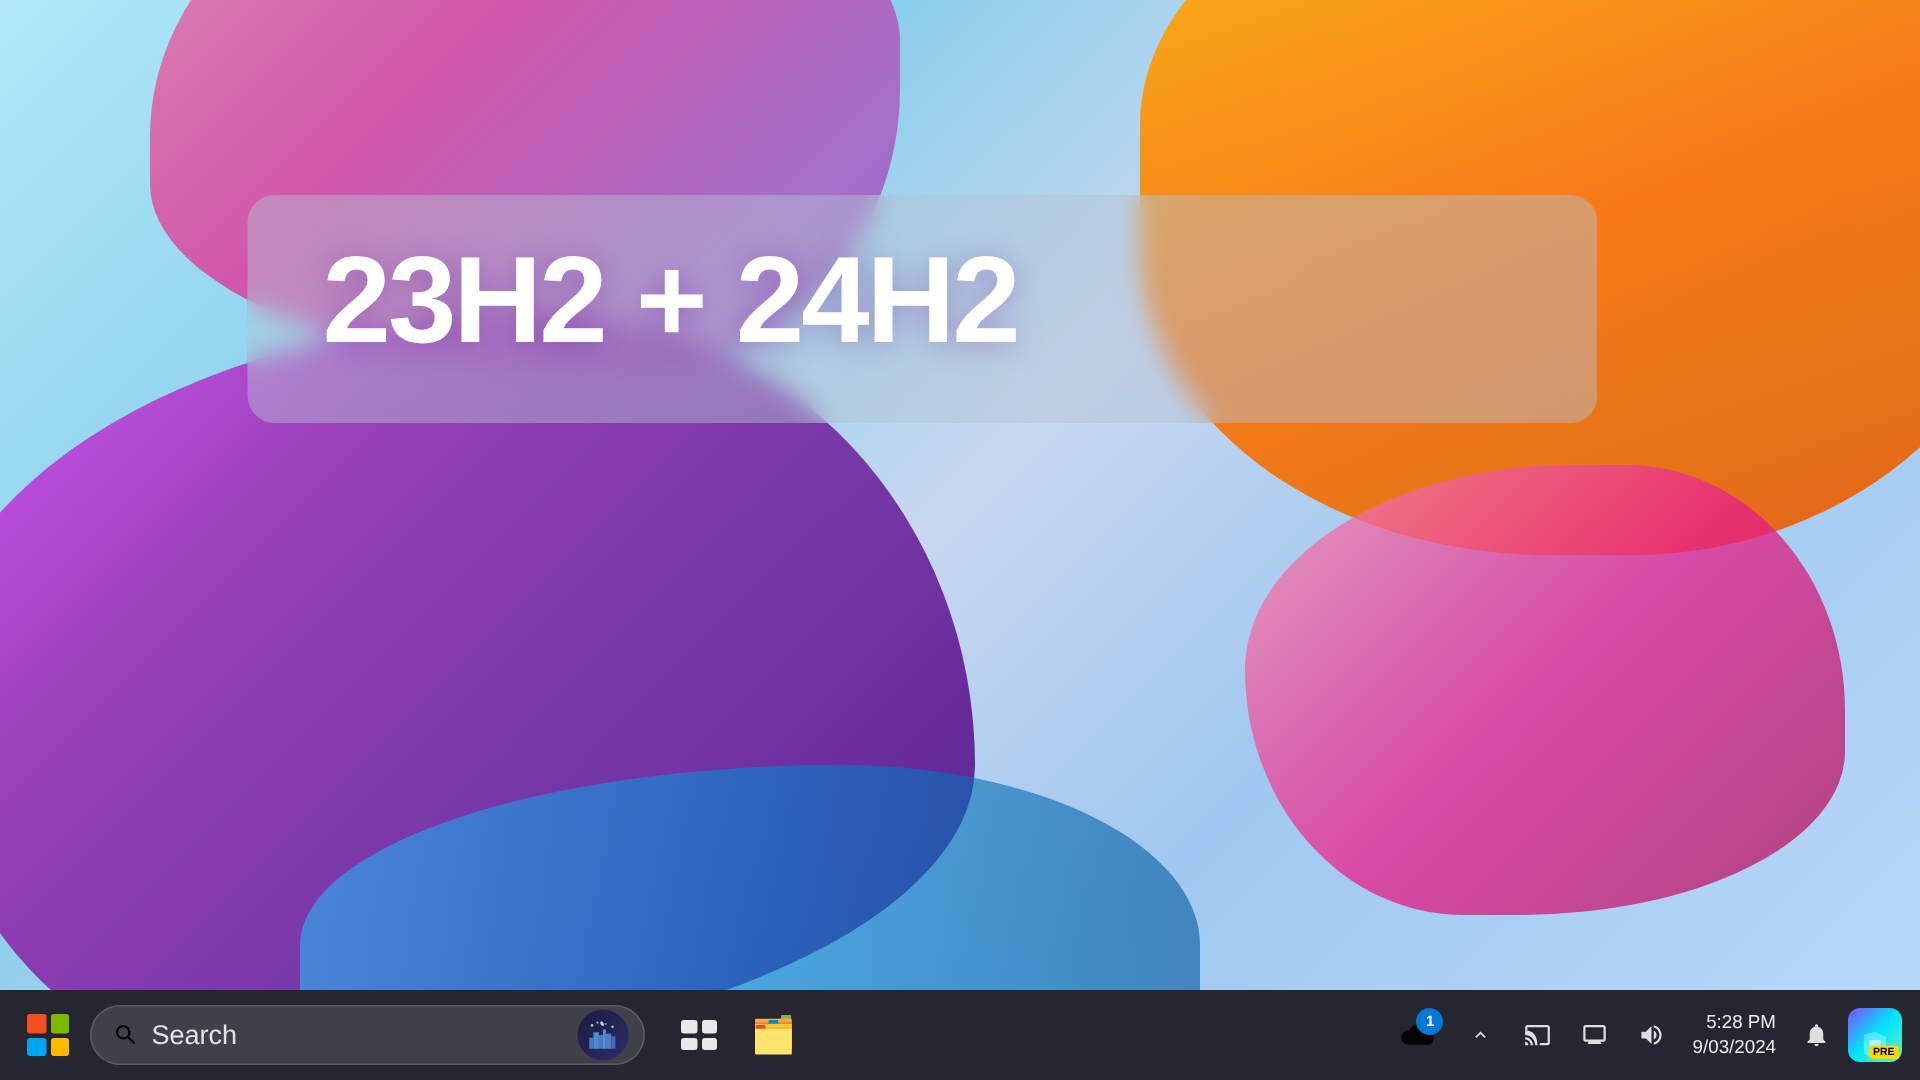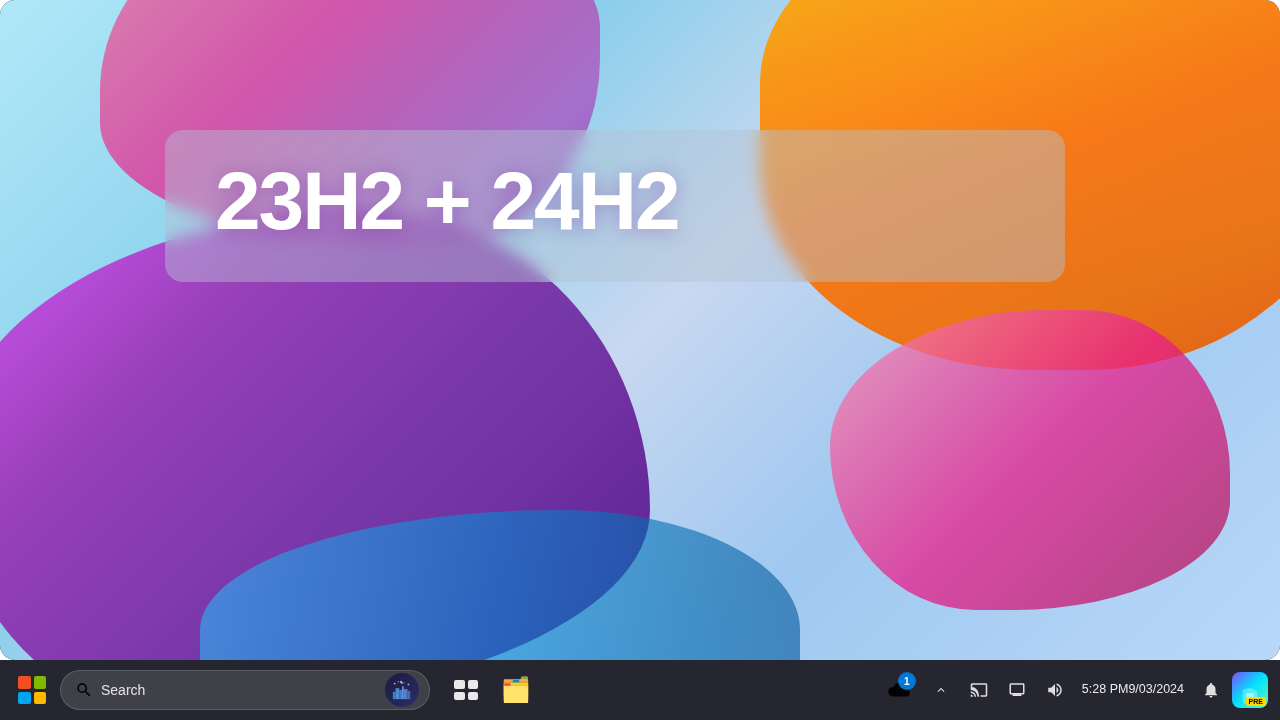--- a/index.html
+++ b/index.html
@@ -10,21 +10,20 @@
       font-family: 'Segoe UI', Arial, sans-serif;
     }
 
     
     #desktop {
       width: 1280px;
       height: 660px;
       position: relative;
       overflow: hidden;
       background: #0f172a;
-      border-radius: 15px;
     }
 
     
     .wallpaper-bg {
       position: absolute;
       inset: 0;
       background: linear-gradient(135deg, #b0e8f8 0%, #87ceeb 30%, #c8d8f0 50%, #a0c8f0 70%, #b8d8f8 100%);
     }
 
     
@@ -171,21 +170,21 @@
     }
 
     .search-icon-svg {
       width: 18px;
       height: 18px;
       flex-shrink: 0;
     }
 
     .search-label {
       color: rgba(255,255,255,0.85);
-      font-size: 14px;
+      font-size: 18px;
       flex: 1;
     }
 
     .search-city-icon {
       width: 34px;
       height: 34px;
       border-radius: 50%;
       background: linear-gradient(135deg, #1a1a3e, #2d2d6b);
       display: flex;
       align-items: center;
@@ -265,21 +264,21 @@
       align-items: center;
       justify-content: center;
       cursor: pointer;
       border-radius: 4px;
       color: rgba(255,255,255,0.85);
       font-size: 14px;
     }
 
     .datetime {
       display: flex;
-      flex-direction: row;
+      flex-direction: column;
       align-items: flex-end;
       color: rgba(255,255,255,0.9);
       font-size: 12.5px;
       line-height: 1.4;
       cursor: pointer;
       padding: 0 6px;
       border-radius: 4px;
     }
 
     

